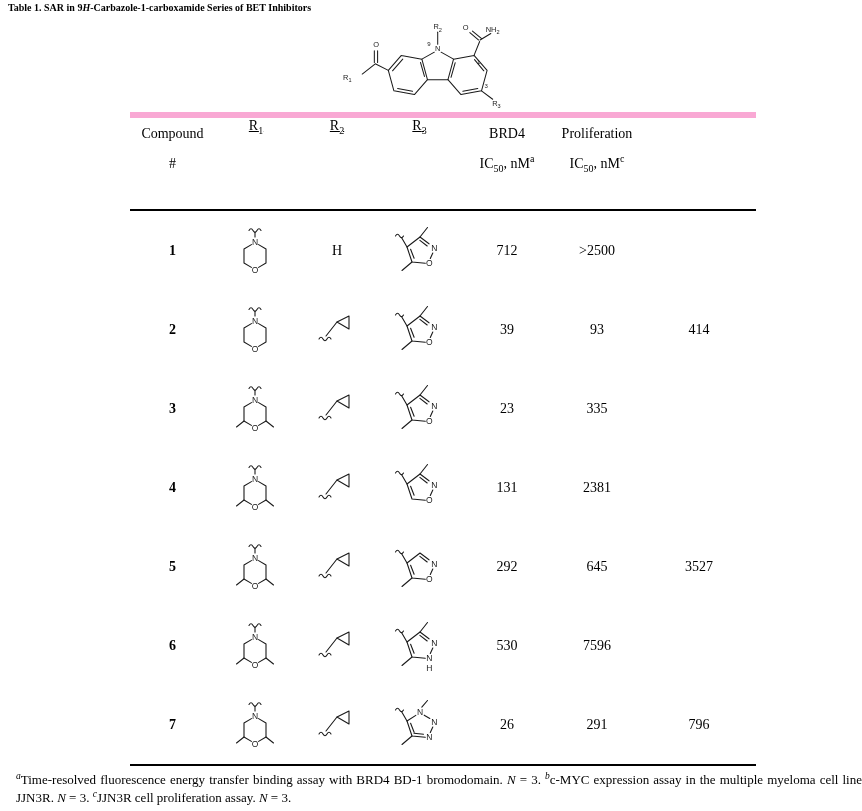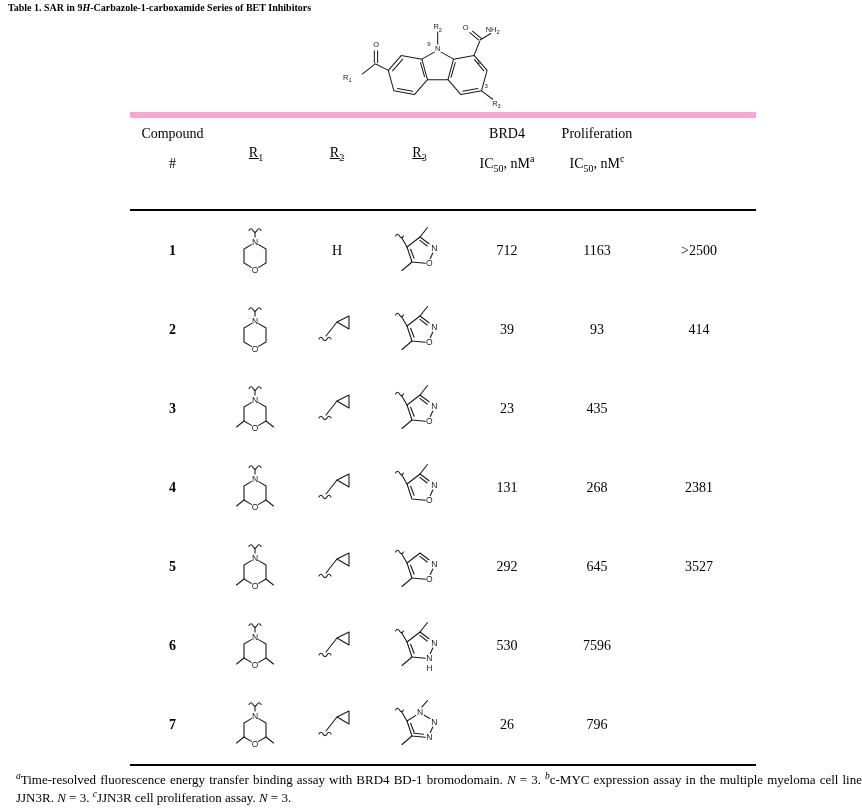--- a/index.html
+++ b/index.html
@@ -11,21 +11,21 @@
   .atom{font-family:"Liberation Sans",sans-serif;font-size:8.5px;fill:#1a1a1a;text-anchor:middle;}
   .atom2{font-family:"Liberation Sans",sans-serif;font-size:8px;fill:#1a1a1a;text-anchor:middle;}
   .pos{font-family:"Liberation Sans",sans-serif;font-size:6.5px;fill:#1a1a1a;text-anchor:middle;}
   .subt{font-size:6px;}
   .sar-table{position:absolute;left:130px;top:112px;width:626px;font-size:14px;}
   .thead,.trow{display:grid;grid-template-columns:85px 82px 80px 85px 90px 90px 114px;}
   .thead{border-top:6px solid #f9a8d4;border-bottom:2px solid #000;height:99px;box-sizing:border-box;}
   .hcell{text-align:center;}
   .hline1{margin-top:8px;}
   .hline2{margin-top:14px;}
-  .c-r .hline-mid{margin-top:27px;display:block;text-decoration:underline;}
+  .c-r .hline-mid{display:block;text-decoration:underline;}
   .hcell sub,.hcell sup{font-size:10px;line-height:0;}
   .tbody{border-bottom:2px solid #000;}
   .trow{height:79px;}
   .cell{display:flex;align-items:center;justify-content:center;}
   .cell.compound{font-weight:bold;}
   .struct svg{display:block;}
   .h-atom{font-size:14px;}
   .footnote{position:absolute;left:8px;top:763px;width:846px;margin:8px;font-size:13px;line-height:1.4;text-align:justify;}
   .footnote sup{font-size:9.5px;line-height:0;}
 </style>
@@ -111,21 +111,20 @@
     <path class="bond" d="M1.5,11 q2,-3.5 4,0 t4,0"></path>
     <path class="bond" d="M13,22 L7.5,12.5"></path>
     <path class="bond" d="M13,22 L26,12 M26,12 L35,18.8 M38.8,28 L36.3,33.5 M31.3,38.3 L18,37 M18,37 L13,22"></path>
     <path class="bond" d="M25.9,15.4 L33.2,21 M16.6,24.3 L20.1,33.3"></path>
     <path class="bond" d="M26,12 L33.5,2.5 M18,37 L8,45.5"></path>
     <text class="atom" x="40.2" y="25.5">N</text>
     <text class="atom" x="35.3" y="41">O</text>
   </svg>
           </div>
     <div class="cell num">712</div>
-    <div class="cell num">1163</div>
     <div class="cell num">&gt;2500</div>
   </div>
 
   <div class="trow">
     <div class="cell compound">2</div>
     <div class="cell struct">
             <svg width="44" height="52" viewBox="0 0 44 52">
     <path class="bond" d="M15,5.5 q2,-3.5 4,0 t4,0 t4,0"></path>
     <path class="bond" d="M21,7.2 L21,12"></path>
     <path class="bond" d="M17.4,19.6 L10,24 M10,24 L10,38 M10,38 L17.4,42.4 M24.6,42.4 L32,38 M32,38 L32,24 M24.6,19.6 L32,24"></path>
@@ -180,21 +179,21 @@
     <path class="bond" d="M1.5,11 q2,-3.5 4,0 t4,0"></path>
     <path class="bond" d="M13,22 L7.5,12.5"></path>
     <path class="bond" d="M13,22 L26,12 M26,12 L35,18.8 M38.8,28 L36.3,33.5 M31.3,38.3 L18,37 M18,37 L13,22"></path>
     <path class="bond" d="M25.9,15.4 L33.2,21 M16.6,24.3 L20.1,33.3"></path>
     <path class="bond" d="M26,12 L33.5,2.5 M18,37 L8,45.5"></path>
     <text class="atom" x="40.2" y="25.5">N</text>
     <text class="atom" x="35.3" y="41">O</text>
   </svg>
           </div>
     <div class="cell num">23</div>
-    <div class="cell num">435</div>
+    <div class="cell num">335</div>
   </div>
 
   <div class="trow">
     <div class="cell compound">4</div>
     <div class="cell struct">
             <svg width="44" height="52" viewBox="0 0 44 52">
     <path class="bond" d="M15,5.5 q2,-3.5 4,0 t4,0 t4,0"></path>
     <path class="bond" d="M21,7.2 L21,12"></path>
     <path class="bond" d="M17.4,19.6 L10,24 M10,24 L10,38 M10,38 L17.4,42.4 M24.6,42.4 L32,38 M32,38 L32,24 M24.6,19.6 L32,24"></path>
     <path class="bond" d="M10,38 L2.5,44 M32,38 L39.5,44"></path>
@@ -214,21 +213,20 @@
     <path class="bond" d="M1.5,11 q2,-3.5 4,0 t4,0"></path>
     <path class="bond" d="M13,22 L7.5,12.5"></path>
     <path class="bond" d="M13,22 L26,12 M26,12 L35,18.8 M38.8,28 L36.3,33.5 M31.3,38.3 L18,37 M18,37 L13,22"></path>
     <path class="bond" d="M25.9,15.4 L33.2,21 M16.6,24.3 L20.1,33.3"></path>
     <path class="bond" d="M26,12 L33.5,2.5"></path>
     <text class="atom" x="40.2" y="25.5">N</text>
     <text class="atom" x="35.3" y="41">O</text>
   </svg>
           </div>
     <div class="cell num">131</div>
-    <div class="cell num">268</div>
     <div class="cell num">2381</div>
   </div>
 
   <div class="trow">
     <div class="cell compound">5</div>
     <div class="cell struct">
             <svg width="44" height="52" viewBox="0 0 44 52">
     <path class="bond" d="M15,5.5 q2,-3.5 4,0 t4,0 t4,0"></path>
     <path class="bond" d="M21,7.2 L21,12"></path>
     <path class="bond" d="M17.4,19.6 L10,24 M10,24 L10,38 M10,38 L17.4,42.4 M24.6,42.4 L32,38 M32,38 L32,24 M24.6,19.6 L32,24"></path>
@@ -320,19 +318,20 @@
     <path class="bond" d="M13,22 L7.5,12.5"></path>
     <path class="bond" d="M13,22 L21.8,16.4 M30.2,16.2 L35.8,19.4 M38.8,28 L36.3,33.5 M31.3,38.3 L18,37 M18,37 L13,22"></path>
     <path class="bond" d="M16.6,24.3 L20.1,33.3 M29.5,35.3 L20,34.2"></path>
     <path class="bond" d="M27.8,8.2 L33.5,1.5 M18,37 L8,45.5"></path>
     <text class="atom" x="26" y="15.5">N</text>
     <text class="atom" x="40.2" y="25.5">N</text>
     <text class="atom" x="35.3" y="41">N</text>
   </svg>
           </div>
     <div class="cell num">26</div>
+    <div class="cell num">291</div>
     <div class="cell num">796</div>
   </div>
 </div>
   </div>
 
   <p class="footnote"><sup class="it">a</sup><span>Time-resolved fluorescence energy transfer binding assay with BRD4 BD-1 bromodomain. </span><span class="it">N</span><span> = 3. </span><sup class="it">b</sup><span>c-MYC expression assay in the multiple myeloma cell line JJN3R. </span><span class="it">N</span><span> = 3. </span><sup class="it">c</sup><span>JJN3R cell proliferation assay. </span><span class="it">N</span><span> = 3.</span></p>
 </div>
 
 </body></html>

